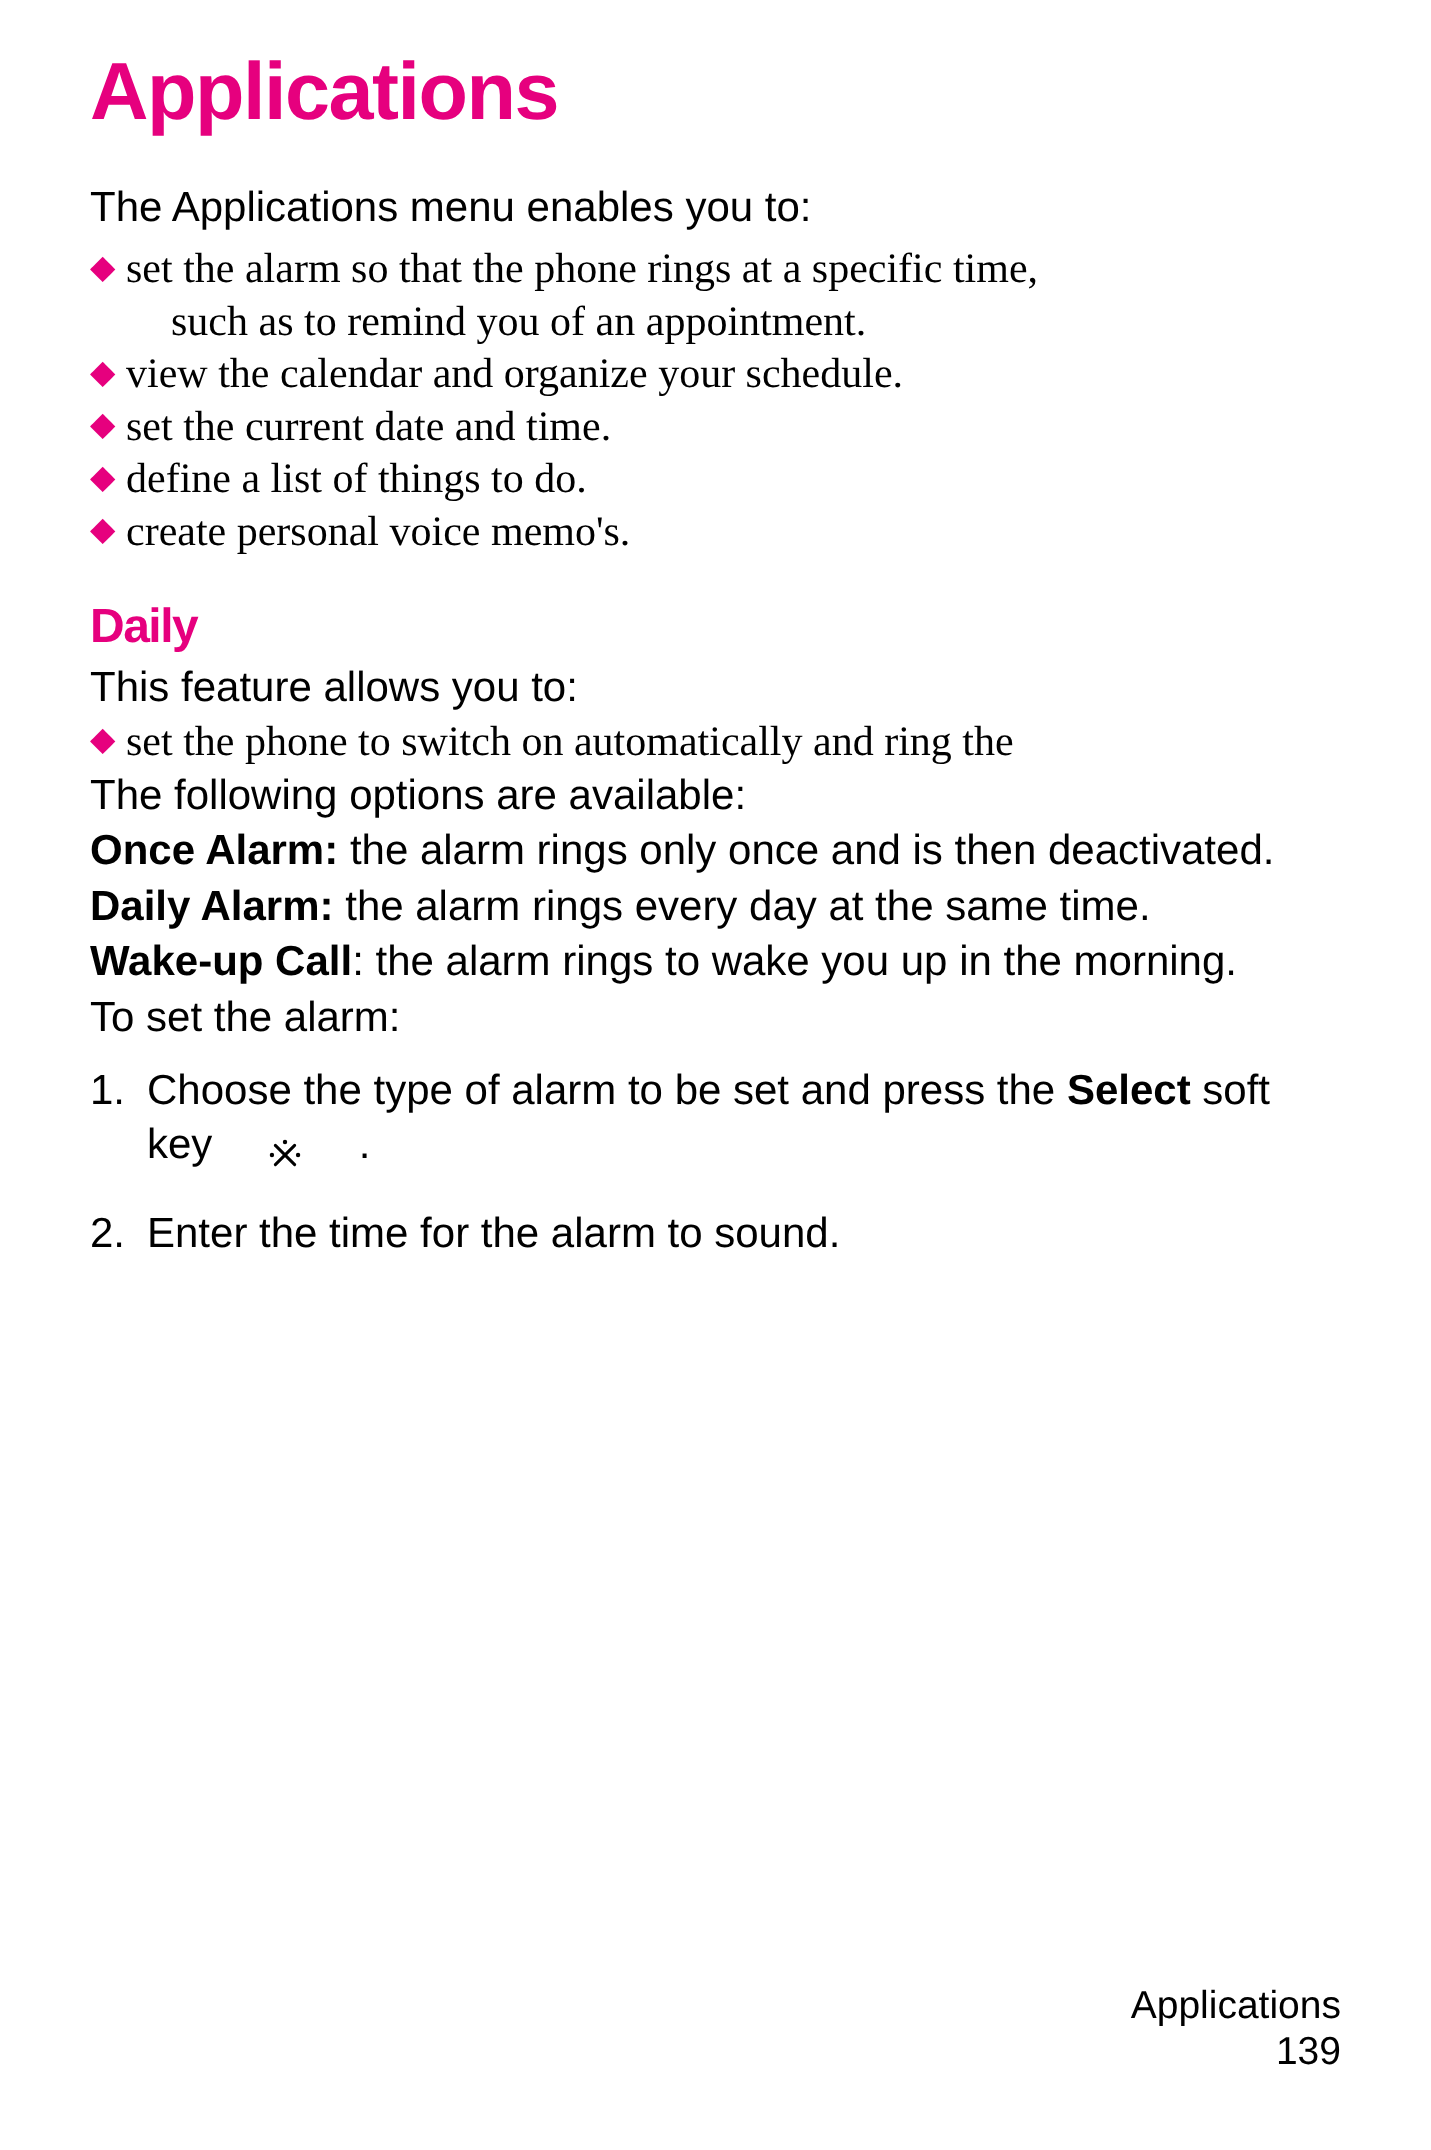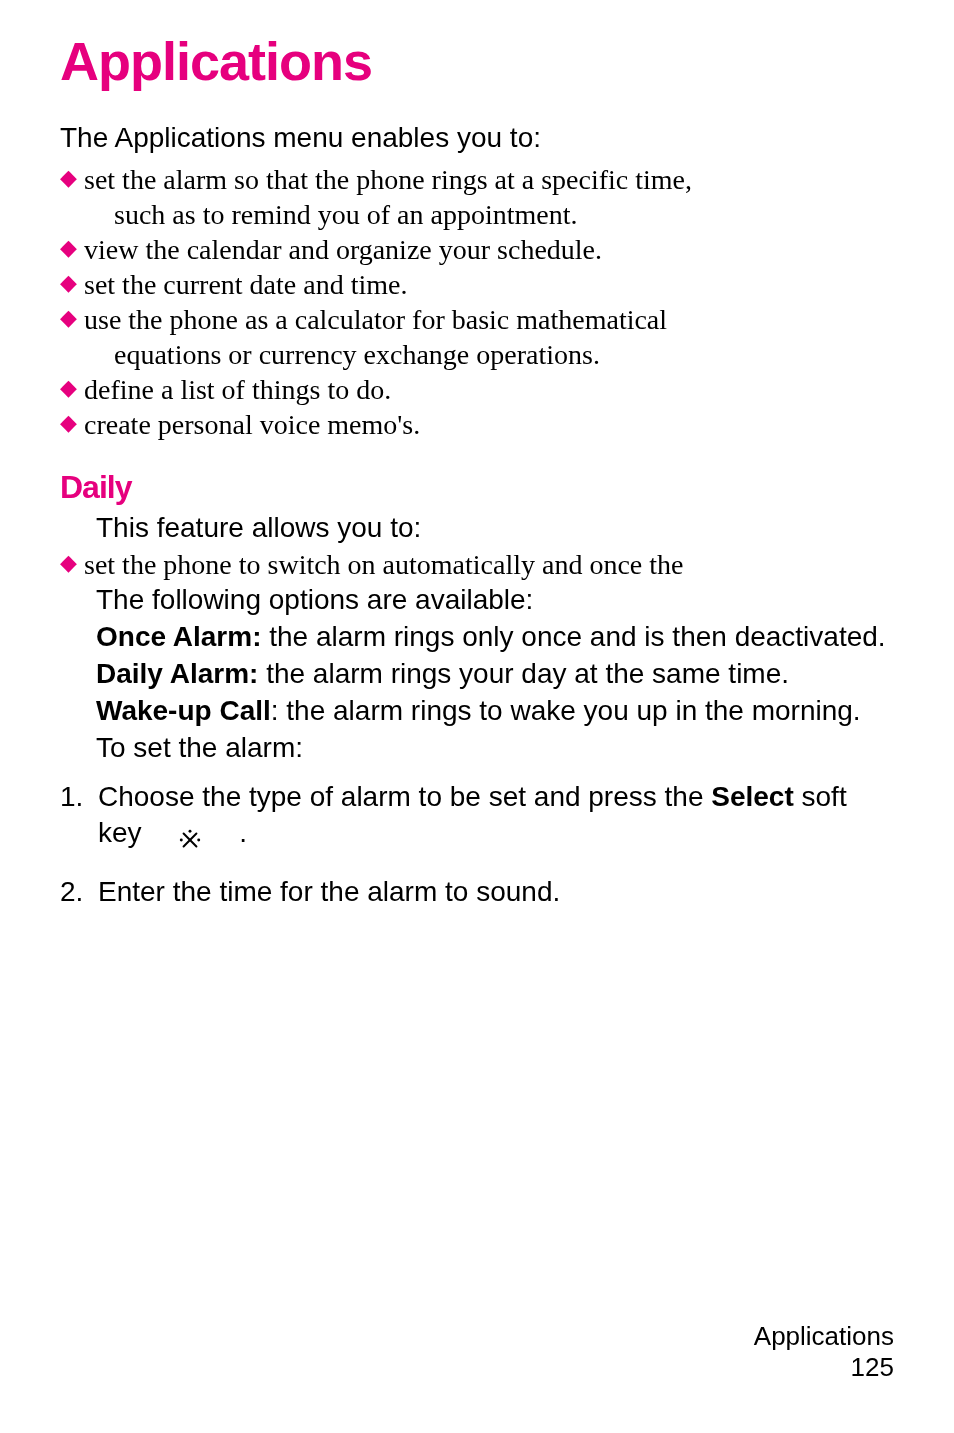--- a/index.html
+++ b/index.html
@@ -59,21 +59,20 @@
       margin-bottom: 4px;
       letter-spacing: -1px;
     }
     .body-text {
       font-size: 28px;
       color: #000;
       line-height: 1.25;
     }
     .body-para {
       margin-bottom: 2px;
-      margin-left: 36px;
     }
     .bold-run {
       font-weight: bold;
       text-align: right;
     }
     .ordered-list {
       list-style: none;
       margin-top: 14px;
     }
     .ordered-list li {
@@ -116,49 +115,45 @@
     <span>set the alarm so that the phone rings at a specific time,</span>
     <span class="indent">such as to remind you of an appointment.</span>
   </li>
   <li>
     <span>view the calendar and organize your schedule.</span>
   </li>
   <li>
     <span>set the current date and time.</span>
   </li>
   <li>
-    <span>use the phone as a calculator for basic mathematical</span>
-    <span class="indent">equations or currency exchange operations.</span>
-  </li>
-  <li>
     <span>define a list of things to do.</span>
   </li>
   <li>
     <span>create personal voice memo's.</span>
   </li>
 </ul>
 
 <h2 class="section-heading">Daily</h2>
 
 <p class="body-text body-para">This feature allows you to:</p>
 
 <ul class="bullet-list" style="margin-bottom:0;">
   <li>
-    <span>set the phone to switch on automatically and once the</span>
+    <span>set the phone to switch on automatically and ring the</span>
   </li>
 </ul>
 
 <p class="body-text body-para">The following options are available:</p>
 
 <p class="body-text body-para">
   <span class="bold-run">Once Alarm: </span><span>the alarm rings only once and is then deactivated.</span>
 </p>
 
 <p class="body-text body-para">
-  <span class="bold-run">Daily Alarm: </span><span>the alarm rings your day at the same time.</span>
+  <span class="bold-run">Daily Alarm: </span><span>the alarm rings every day at the same time.</span>
 </p>
 
 <p class="body-text body-para">
   <span class="bold-run">Wake-up Call</span><span>: the alarm rings to wake you up in the morning.</span>
 </p>
 
 <p class="body-text body-para">To set the alarm:</p>
 
 <ol class="ordered-list">
   <li>
@@ -178,14 +173,14 @@
     <span>.</span>
   </li>
   <li>
     <span class="num">2.</span>
     <span>Enter the time for the alarm to sound.</span>
   </li>
 </ol>
 
 <div class="footer">
   <div>Applications</div>
-  <div>125</div>
+  <div>139</div>
 </div>
 
 </body></html>

